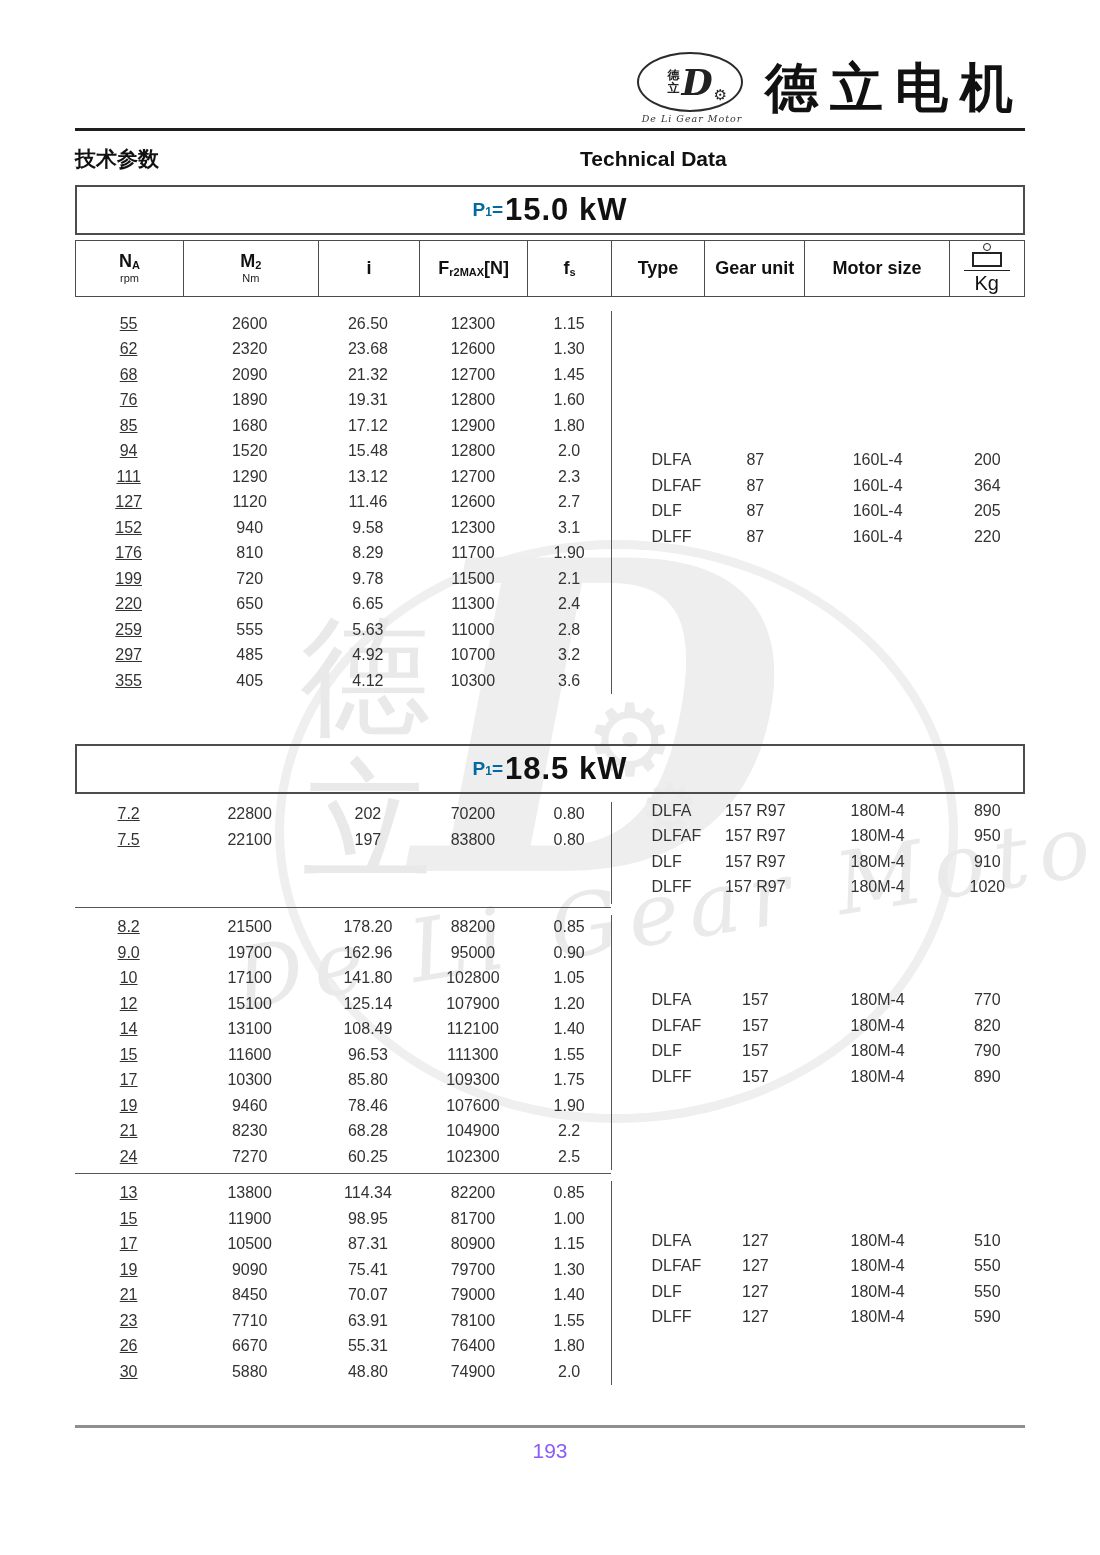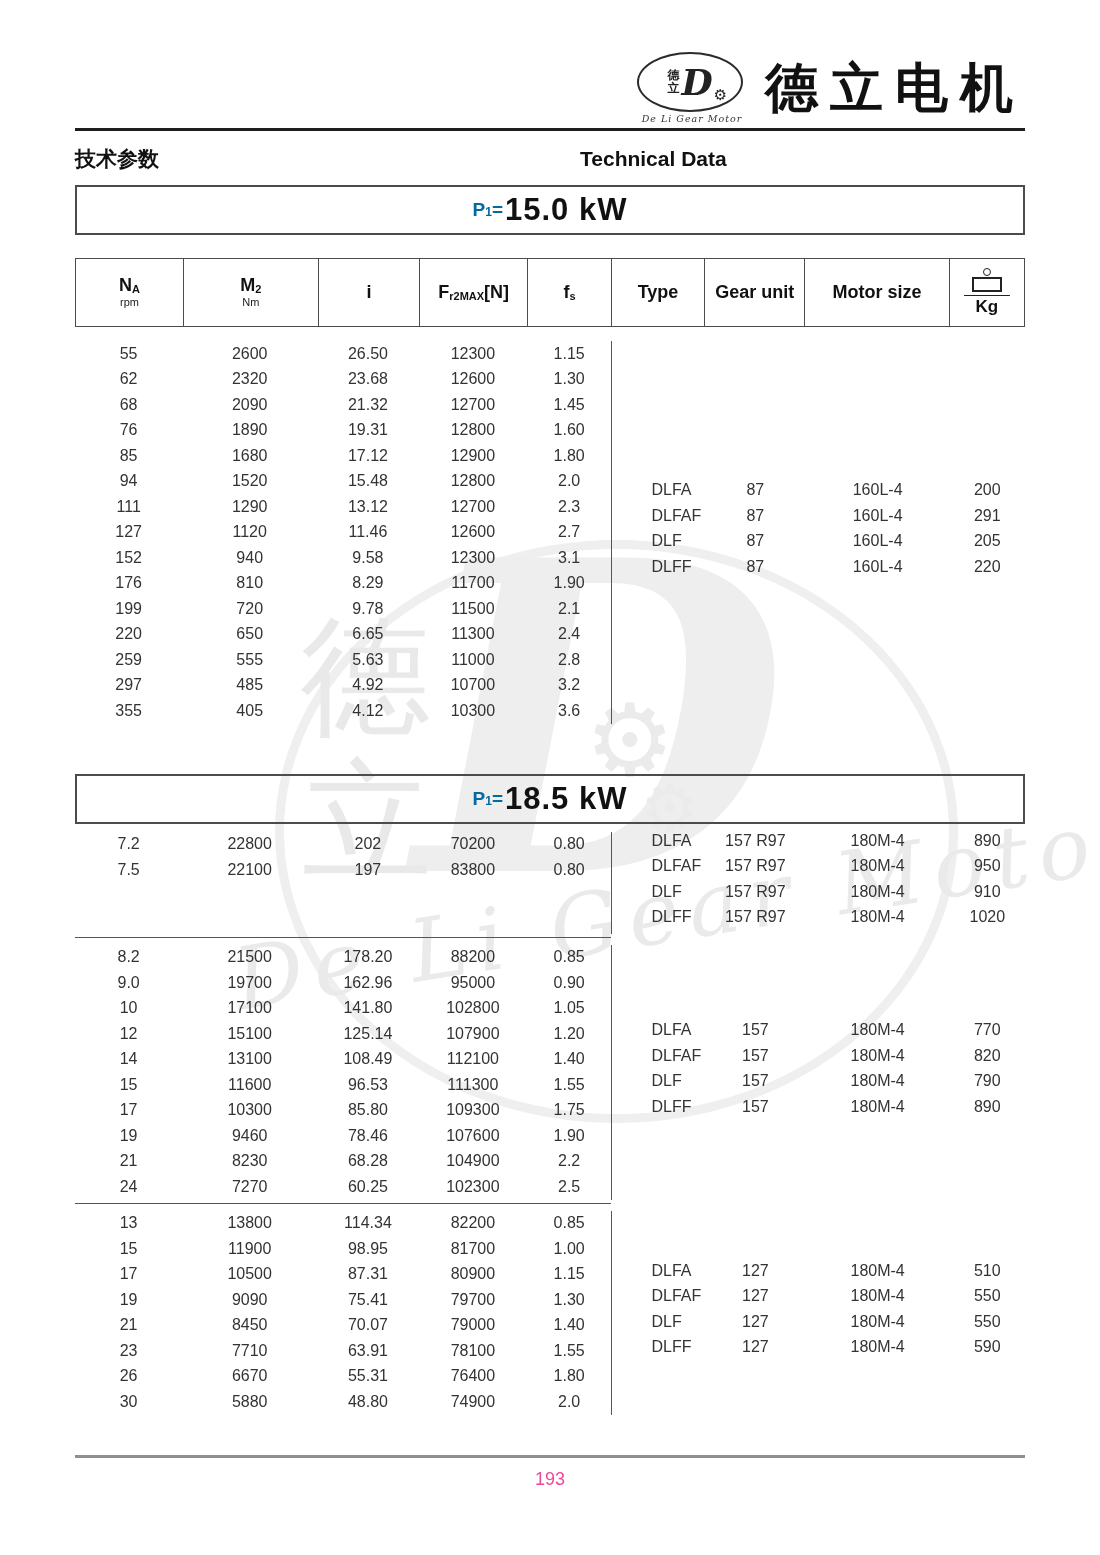--- a/index.html
+++ b/index.html
@@ -45,56 +45,56 @@
   .label-en{position:absolute;left:505px;top:2px;font-size:21px;font-weight:bold;color:#111;}
 
   
   .power-box{margin-top:10px;height:46px;border:2px solid #4c4c4c;display:flex;
              align-items:center;justify-content:center;}
   .pfx{font-size:19px;font-weight:bold;color:#0369a1;}
   .psub{font-size:12px;font-weight:bold;}
   .pval{font-size:31px;font-weight:bold;color:#111;letter-spacing:1px;margin-left:2px;}
 
   
-  .cols{margin-top:23px;height:69px;border:1.5px solid #4c4c4c;display:flex;box-sizing:border-box;}
+  .cols{margin-top:5px;height:57px;border:1.5px solid #4c4c4c;display:flex;box-sizing:border-box;}
   .hcell{box-sizing:border-box;border-left:1.5px solid #4c4c4c;display:flex;
          flex-direction:column;align-items:center;justify-content:center;color:#111;}
   .hcell:first-child{border-left:none;}
   .hmain{font-size:18px;font-weight:bold;line-height:1.1;}
   .hsub{font-size:11px;font-weight:bold;vertical-align:-2px;}
   .hunit{font-size:11px;font-weight:normal;color:#222;line-height:1.15;}
   .c1{width:11.3%;}.c2{width:14.2%;}.c3{width:10.7%;}.c4{width:11.4%;}.c5{width:8.85%;}
   .c6{width:9.8%;}.c7{width:10.6%;}.c8{width:15.2%;}.c9{width:7.95%;}
   .kg-knob{width:6px;height:6px;border:1.5px solid #222;border-radius:50%;}
   .kg-rect{width:30px;height:15px;border:2px solid #222;margin-top:1px;box-sizing:border-box;}
   .kg-line{width:46px;border-top:1.5px solid #222;margin-top:3px;}
-  .kg-label{font-size:17px;font-weight:bold;margin-top:1px;}
+  .kg-label{font-size:20px;font-weight:normal;margin-top:1px;}
 
   
   .group{position:relative;display:flex;padding-top:8px;padding-bottom:3px;}
   .group.first-area{padding-top:14px;padding-bottom:9px;}
   .group:last-child{padding-bottom:40px;}
   .group-sep{position:absolute;left:0;top:0;width:56.45%;height:0;
              border-top:1.5px solid #555;}
   .gleft{width:56.45%;}
   .gright{width:43.55%;border-left:1.5px solid #555;display:flex;flex-direction:column;
           box-sizing:border-box;}
   .gright.align-center{justify-content:center;}
   .gright.align-top{justify-content:flex-start;}
   .drow{display:flex;height:25.5px;align-items:center;}
   .dcell{text-align:center;font-size:16px;color:#333;}
-  .dc0{width:20.0%;}.dc1{width:25.15%;}.dc2{width:18.95%;}.dc3{width:20.2%;}.dc4{width:15.7%;}
+  .dc0{width:20.0%;text-decoration:underline;}.dc1{width:25.15%;}.dc2{width:18.95%;}.dc3{width:20.2%;}.dc4{width:15.7%;}
   .trow{display:flex;height:25.5px;align-items:flex-start;}
   .tcell{text-align:center;font-size:16px;color:#333;}
   .tc0{width:22.5%;text-align:left;padding-left:9.5%;box-sizing:border-box;}
   .tc1{width:24.35%;}.tc2{width:34.9%;}.tc3{width:18.25%;}
 
   
   .bottom-rule{border:none;border-top:3px solid #8f8f8f;margin:0;}
-  .page-num{text-align:center;font-size:18px;color:#ec4899;margin-top:11px;}
+  .page-num{text-align:center;font-size:21px;color:#8b5cf6;margin-top:11px;}
 </style>
 </head>
 <body>
 
 <div class="page">
 
   <div class="wm wm-ellipse"></div>
   <div class="wm wm-d">D</div>
   <div class="wm wm-char1">德</div>
   <div class="wm wm-char2">立</div>
@@ -278,21 +278,21 @@
             <div class="trow">
               <div class="tcell tc0">DLFA</div>
               <div class="tcell tc1">87</div>
               <div class="tcell tc2">160L-4</div>
               <div class="tcell tc3">200</div>
             </div>
             <div class="trow">
               <div class="tcell tc0">DLFAF</div>
               <div class="tcell tc1">87</div>
               <div class="tcell tc2">160L-4</div>
-              <div class="tcell tc3">291</div>
+              <div class="tcell tc3">364</div>
             </div>
             <div class="trow">
               <div class="tcell tc0">DLF</div>
               <div class="tcell tc1">87</div>
               <div class="tcell tc2">160L-4</div>
               <div class="tcell tc3">205</div>
             </div>
             <div class="trow">
               <div class="tcell tc0">DLFF</div>
               <div class="tcell tc1">87</div>

